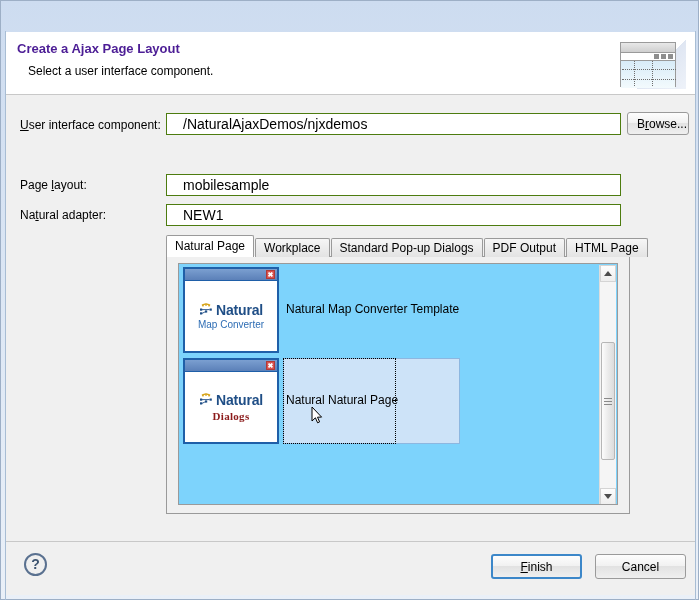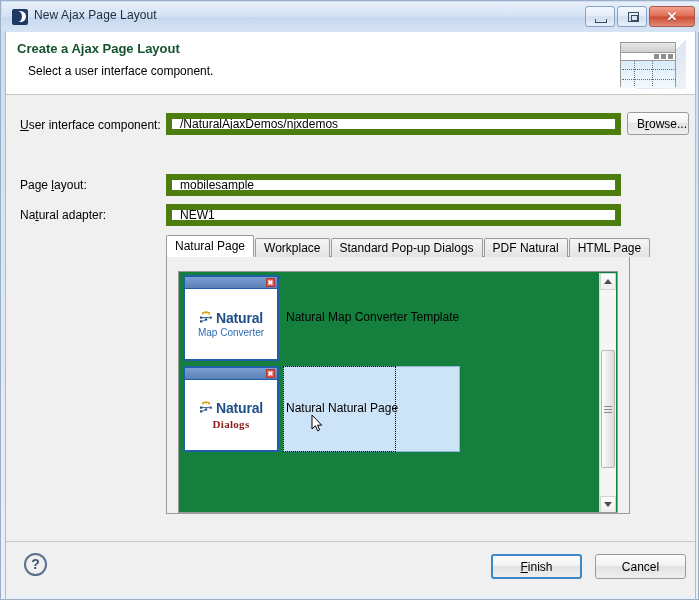--- a/index.html
+++ b/index.html
@@ -152,21 +152,21 @@
     height: 63px;
     background: #ffffff;
     border-bottom: 1px solid #c8c8c8;
     box-sizing: border-box;
   }
   .header-title {
     position: absolute;
     left: 11px; top: 9px;
     font-size: 13px;
     font-weight: bold;
-    color: #14532d;
+    color: #4c1d95;
   }
   .header-sub {
     position: absolute;
     left: 22px; top: 32px;
     font-size: 12px;
     color: #000000;
   }
   .header-banner {
     position: absolute;
     right: 9px; top: 7px;
@@ -217,26 +217,26 @@
   
   .field-label {
     position: absolute;
     font-size: 12px;
     color: #000000;
     white-space: nowrap;
   }
   .field-input {
     position: absolute;
     box-sizing: border-box;
-    border: 6px solid #4d7c0f;
+    border: 1px solid #4d7c0f;
     background: #ffffff;
     font-family: "Liberation Sans", sans-serif;
-    font-size: 12px;
+    font-size: 14px;
     color: #000000;
-    padding: 0 8px;
+    padding: 0 16px;
     height: 22px;
     line-height: 20px;
     outline: none;
   }
   .browse-btn {
     position: absolute;
     box-sizing: border-box;
     border: 1px solid #9a9a9a;
     border-radius: 3px;
     background: linear-gradient(to bottom, #fdfdfd 0%, #f1f1f1 48%, #e3e3e3 50%, #efefef 100%);
@@ -300,23 +300,22 @@
   }
 
   
   .listbox {
     position: absolute;
     left: 172px; top: 231px;
     width: 440px;
     height: 242px;
     box-sizing: border-box;
     border: 1px solid #9a9a9a;
-    background: #15803d;
+    background: #7dd3fc;
     overflow: hidden;
-    margin-top: 8px;
   }
 
   .list-row {
     position: absolute;
     left: 0;
     width: 410px;
     height: 90px;
   }
   .list-row.r1 { top: 1px; }
   .list-row.r2 { top: 92px; }
@@ -515,35 +514,20 @@
     width: 91px; height: 25px;
   }
   .mn { text-decoration: underline; }
 </style>
 </head>
 <body>
 
 <div id="screen">
   <div class="win-frame">
 
-    <div class="titlebar">
-      <div class="title-icon"></div>
-      <div class="title-text">New Ajax Page Layout</div>
-      <div class="win-btns">
-        <div class="win-btn">
-          <span class="glyph-min"></span>
-        </div>
-        <div class="win-btn">
-          <span class="glyph-max"></span>
-        </div>
-        <div class="win-btn close">
-          <span class="glyph-close">✕</span>
-        </div>
-      </div>
-    </div>
 
     <div class="win-frame-inner-edge"></div>
 
     <div class="client">
 
       <div class="header">
         <div class="header-title">Create a Ajax Page Layout</div>
         <div class="header-sub">Select a user interface component.</div>
         <div class="header-banner">
           <div class="banner-win">
@@ -567,21 +551,21 @@
       <div class="field-label" style="left:14px; top:146px;">Page <span class="mn">l</span>ayout:</div>
       <input class="field-input" style="left: 160px; top: 142px; width: 455px;" value="mobilesample">
 
       <div class="field-label" style="left:14px; top:176px;">Na<span class="mn">t</span>ural adapter:</div>
       <input class="field-input" style="left: 160px; top: 172px; width: 455px;" value="NEW1">
 
       <div class="tabstrip">
         <div class="tab active">Natural Page</div>
         <div class="tab">Workplace</div>
         <div class="tab">Standard Pop-up Dialogs</div>
-        <div class="tab">PDF Natural</div>
+        <div class="tab">PDF Output</div>
         <div class="tab">HTML Page</div>
       </div>
 
       <div class="tabpanel"></div>
 
       <div class="listbox">
 
         <div class="list-row r1">
           <div class="thumb">
             <div class="thumb-tb">

